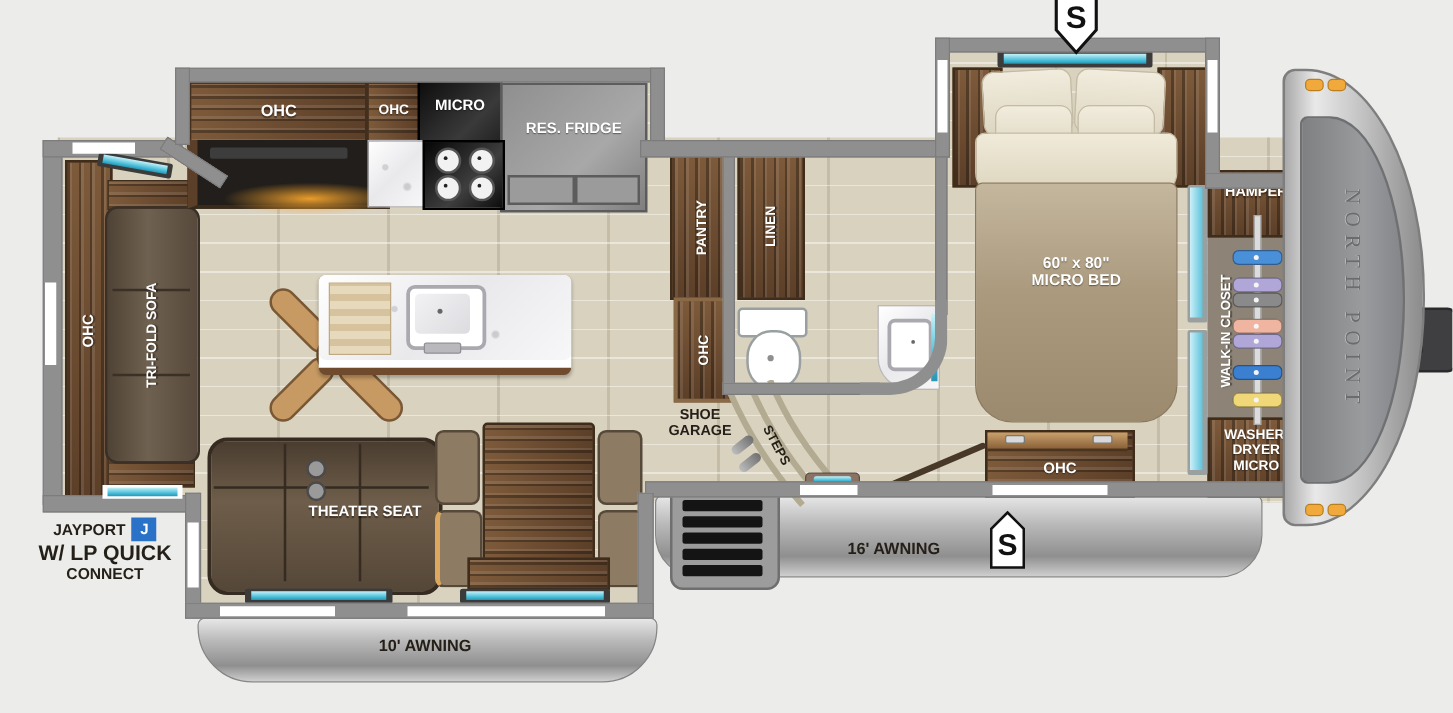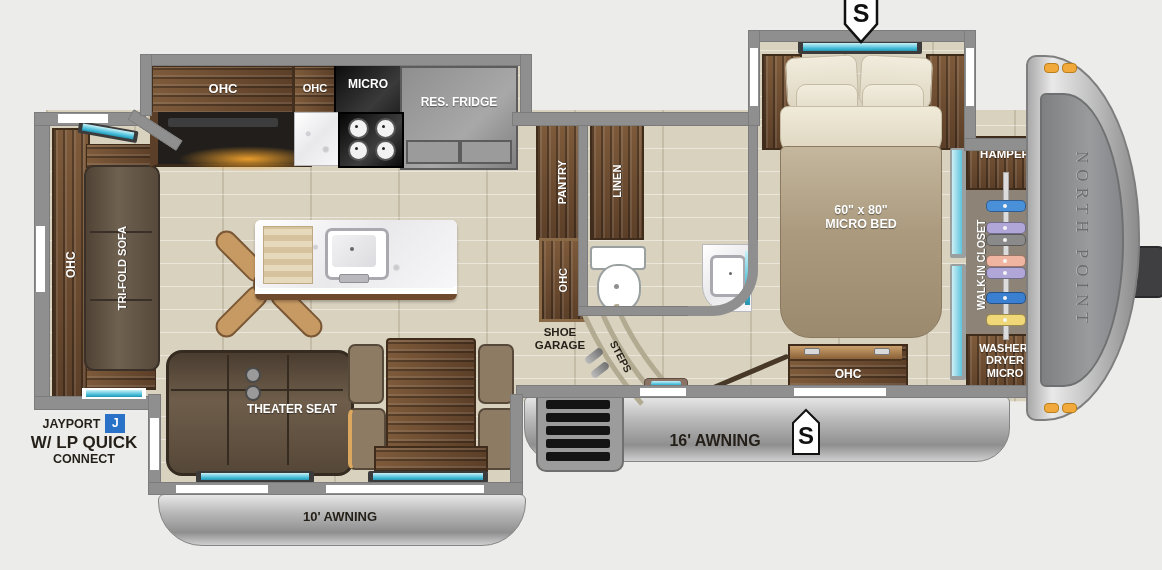--- a/index.html
+++ b/index.html
@@ -40,21 +40,21 @@
 <body>
 
 <div id="scene">
 
   <div class="abs floor" style="left:46px;top:110px;width:990px;height:292px;"></div>
   <div class="abs floor" style="left:148px;top:62px;width:376px;height:60px;"></div>
   <div class="abs floor" style="left:756px;top:40px;width:212px;height:80px;"></div>
   <div class="abs floor" style="left:158px;top:394px;width:356px;height:92px;"></div>
 
   <div class="abs silver" style="left:524px;top:396px;width:484px;height:64px;border-radius:6px 6px 34px 34px;"></div>
-  <div class="abs lbl" style="left:650px;top:432px;width:130px;font-size:16px;">16' AWNING</div>
+  <div class="abs lbl" style="left:650px;top:432px;width:130px;font-size:13px;">16' AWNING</div>
   <svg class="abs" style="left:791px;top:408px;" width="30" height="48" viewBox="0 0 30 48">
     <polygon points="15,2 28,15 28,46 2,46 2,15" fill="#ffffff" stroke="#111" stroke-width="2"></polygon>
     <text x="15" y="36" text-anchor="middle" font-size="24" font-weight="bold" fill="#111" font-family="Liberation Sans, sans-serif">S</text>
   </svg>
   <div class="abs" style="left:536px;top:390px;width:84px;height:78px;background:#9c9c9c;border:2px solid #6f6f6f;border-radius:0 0 10px 10px;">
     <div class="abs" style="left:8px;top:8px;width:64px;height:9px;background:#141414;border-radius:2px;"></div>
     <div class="abs" style="left:8px;top:21px;width:64px;height:9px;background:#141414;border-radius:2px;"></div>
     <div class="abs" style="left:8px;top:34px;width:64px;height:9px;background:#141414;border-radius:2px;"></div>
     <div class="abs" style="left:8px;top:47px;width:64px;height:9px;background:#141414;border-radius:2px;"></div>
     <div class="abs" style="left:8px;top:60px;width:64px;height:9px;background:#141414;border-radius:2px;"></div>

